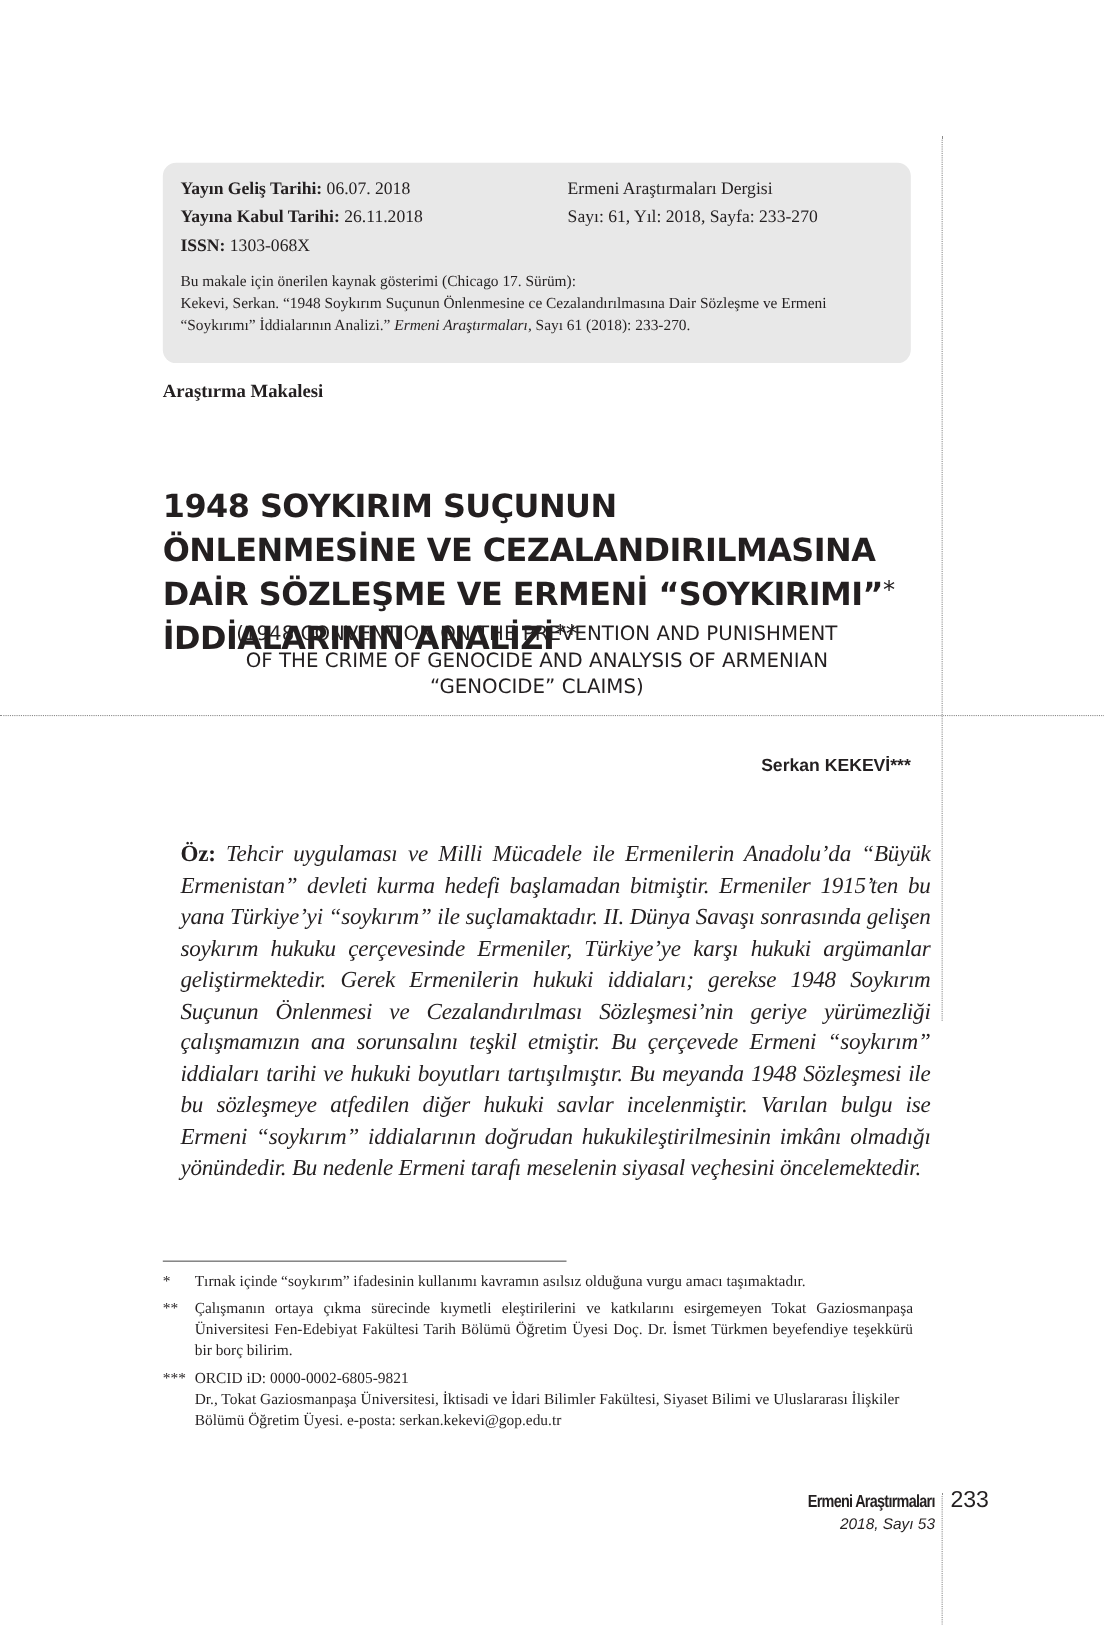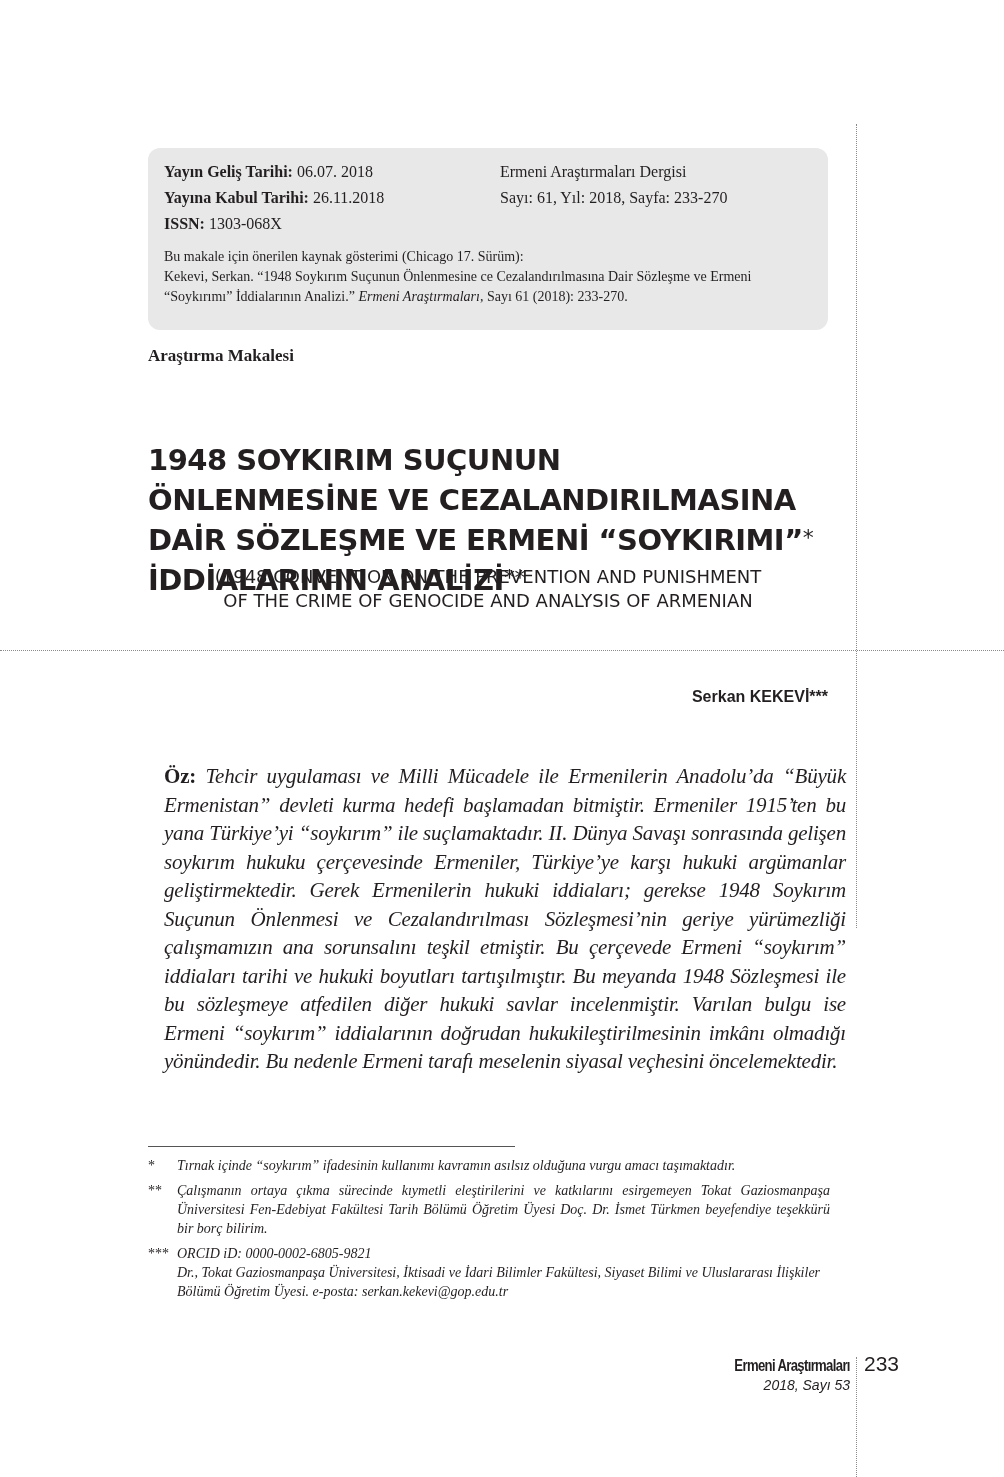--- a/index.html
+++ b/index.html
@@ -34,21 +34,21 @@
   
   .info-box {
     left: 148px; top: 148px; width: 680px; height: 182px;
     background: #e8e8e8;
     border-radius: 12px;
     box-sizing: border-box;
     padding: 11px 16px 0 16px;
     font-size: 16px;
     line-height: 26px;
   }
-  .info-row { display: flex; }
+  .info-row { display: flex; gap: 16px; }
   .info-col-left { width: 336px; }
   .info-col-right { flex: 1; }
   .info-label { font-weight: bold; }
   .citation {
     margin-top: 10px;
     font-size: 14px;
     line-height: 20px;
   }
   .citation .ital { font-style: italic; }
 
@@ -111,21 +111,21 @@
   .footnotes {
     left: 148px; top: 1156px; width: 682px;
     font-size: 14px;
     line-height: 19px;
   }
   .fn {
     display: flex;
     margin-bottom: 6px;
   }
   .fn-mark { width: 29px; flex: none; }
-  .fn-body { flex: 1; text-align: justify; font-style: italic; }
+  .fn-body { flex: 1; text-align: justify; }
 
   .running-journal {
     right: 154px; top: 1357px;
     font-family: "Liberation Sans", sans-serif;
     font-weight: bold;
     font-size: 16px;
     letter-spacing: -0.8px;
     transform: scaleX(0.82);
     transform-origin: right center;
     text-align: right;
@@ -182,20 +182,21 @@
 <div class="abs title">
   <div>1948 SOYKIRIM SUÇUNUN</div>
   <div>ÖNLENMESİNE VE CEZALANDIRILMASINA</div>
   <div><span>DAİR SÖZLEŞME VE ERMENİ “SOYKIRIMI”</span><span class="ast">*</span></div>
   <div><span>İDDİALARININ ANALİZİ</span><span class="ast">**</span></div>
 </div>
 
 <div class="abs subtitle">
   <div>(1948 CONVENTION ON THE PREVENTION AND PUNISHMENT</div>
   <div>OF THE CRIME OF GENOCIDE AND ANALYSIS OF ARMENIAN</div>
+  <div>“GENOCIDE” CLAIMS)</div>
 </div>
 
 <div class="abs author">Serkan KEKEVİ***</div>
 
 <div class="abs abstract"><span class="lbl">Öz:</span><span> Tehcir uygulaması ve Milli Mücadele ile Ermenilerin Anadolu’da “Büyük Ermenistan” devleti kurma hedefi başlamadan bitmiştir. Ermeniler 1915’ten bu yana Türkiye’yi “soykırım” ile suçlamaktadır. II. Dünya Savaşı sonrasında gelişen soykırım hukuku çerçevesinde Ermeniler, Türkiye’ye karşı hukuki argümanlar geliştirmektedir. Gerek Ermenilerin hukuki iddiaları; gerekse 1948 Soykırım Suçunun Önlenmesi ve Cezalandırılması Sözleşmesi’nin geriye yürümezliği çalışmamızın ana sorunsalını teşkil etmiştir. Bu çerçevede Ermeni “soykırım” iddiaları tarihi ve hukuki boyutları tartışılmıştır. Bu meyanda 1948 Sözleşmesi ile bu sözleşmeye atfedilen diğer hukuki savlar incelenmiştir. Varılan bulgu ise Ermeni “soykırım” iddialarının doğrudan hukukileştirilmesinin imkânı olmadığı yönündedir. Bu nedenle Ermeni tarafı meselenin siyasal veçhesini öncelemektedir.</span></div>
 
 <div class="abs fn-sep"></div>
 <div class="abs footnotes">
   <div class="fn">
     <span class="fn-mark">*</span>

